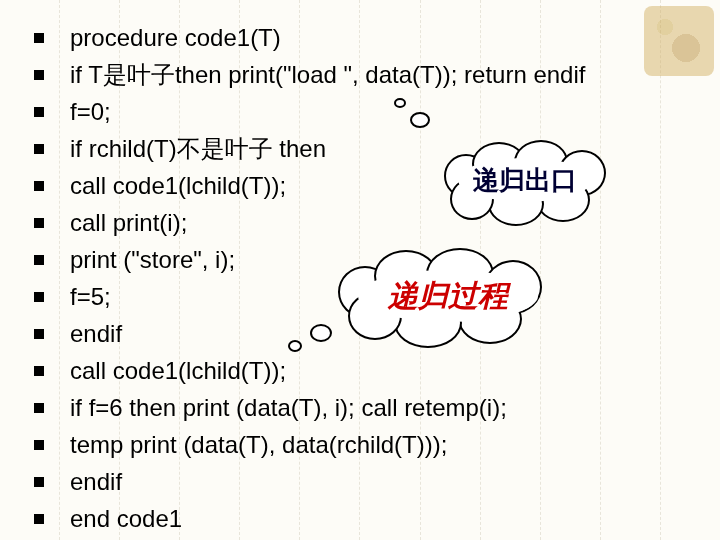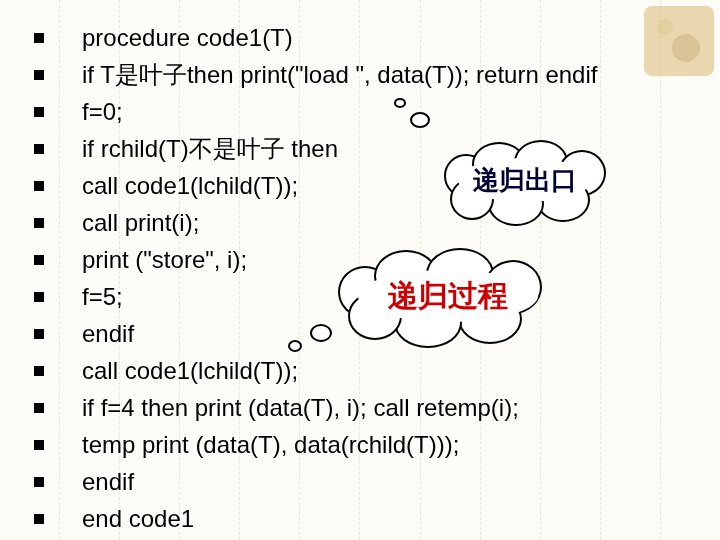--- a/index.html
+++ b/index.html
@@ -38,21 +38,20 @@
     left: 34px;
     right: 10px;
   }
   .line {
     display: flex;
     align-items: flex-start;
     margin-bottom: 1px;
     font-size: 24px;
     line-height: 1.5;
     color: #000;
-    gap: 12px;
   }
   .bullet {
     width: 10px; height: 10px;
     background: #000;
     margin-top: 13px;
     margin-right: 26px;
     flex-shrink: 0;
   }
   .txt { flex: 1; position: relative; }
   .callout {
@@ -72,21 +71,21 @@
   .cloud1 .humps span:nth-child(6){ width:52px;height:40px; left:44px; top:42px;}
   .cloud1 .humps span:nth-child(7){ width:40px;height:38px; left:6px; top:38px;}
   .cloud1 .inner{
     position:absolute; inset:8px; background:#fff; border-radius:50%;
     display:flex;align-items:center;justify-content:center;
     color:#000033; font-size:26px;font-weight:bold;
   }
   .tail1a{ position:absolute; width:16px;height:12px; border:2px solid #000; border-radius:50%; background:#fff; left:410px; top:112px;}
   .tail1b{ position:absolute; width:8px;height:6px; border:2px solid #000; border-radius:50%; background:#fff; left:394px; top:98px;}
 
-  .cloud2 { width: 200px; height: 72px; top: 260px; left: 348px; }
+  .cloud2 { width: 200px; height: 72px; top: 260px; left: 348px; font-style: italic; }
   .cloud2 .humps { position:absolute; inset:-12px -10px; }
   .cloud2 .humps span{
     position:absolute; background:#fff; border:2px solid #000; border-radius:50%;
   }
   .cloud2 .humps span:nth-child(1){ width:50px;height:48px; left:0; top:18px;}
   .cloud2 .humps span:nth-child(2){ width:60px;height:48px; left:36px; top:2px;}
   .cloud2 .humps span:nth-child(3){ width:64px;height:48px; left:88px; top:0;}
   .cloud2 .humps span:nth-child(4){ width:54px;height:50px; left:146px; top:12px;}
   .cloud2 .humps span:nth-child(5){ width:60px;height:46px; left:120px; top:46px;}
   .cloud2 .humps span:nth-child(6){ width:64px;height:46px; left:56px; top:50px;}
@@ -154,21 +153,21 @@
   <div class="line">
       <div class="bullet"></div>
       <div class="txt">endif</div>
     </div>
   <div class="line">
       <div class="bullet"></div>
       <div class="txt">call code1(lchild(T));</div>
     </div>
   <div class="line">
       <div class="bullet"></div>
-      <div class="txt">if f=4 then print (data(T), i);      call retemp(i);</div>
+      <div class="txt">if f=6 then print (data(T), i);      call retemp(i);</div>
     </div>
   <div class="line">
       <div class="bullet"></div>
       <div class="txt">          temp  print (data(T), data(rchild(T)));</div>
     </div>
   <div class="line">
       <div class="bullet"></div>
       <div class="txt">endif</div>
     </div>
   <div class="line">

